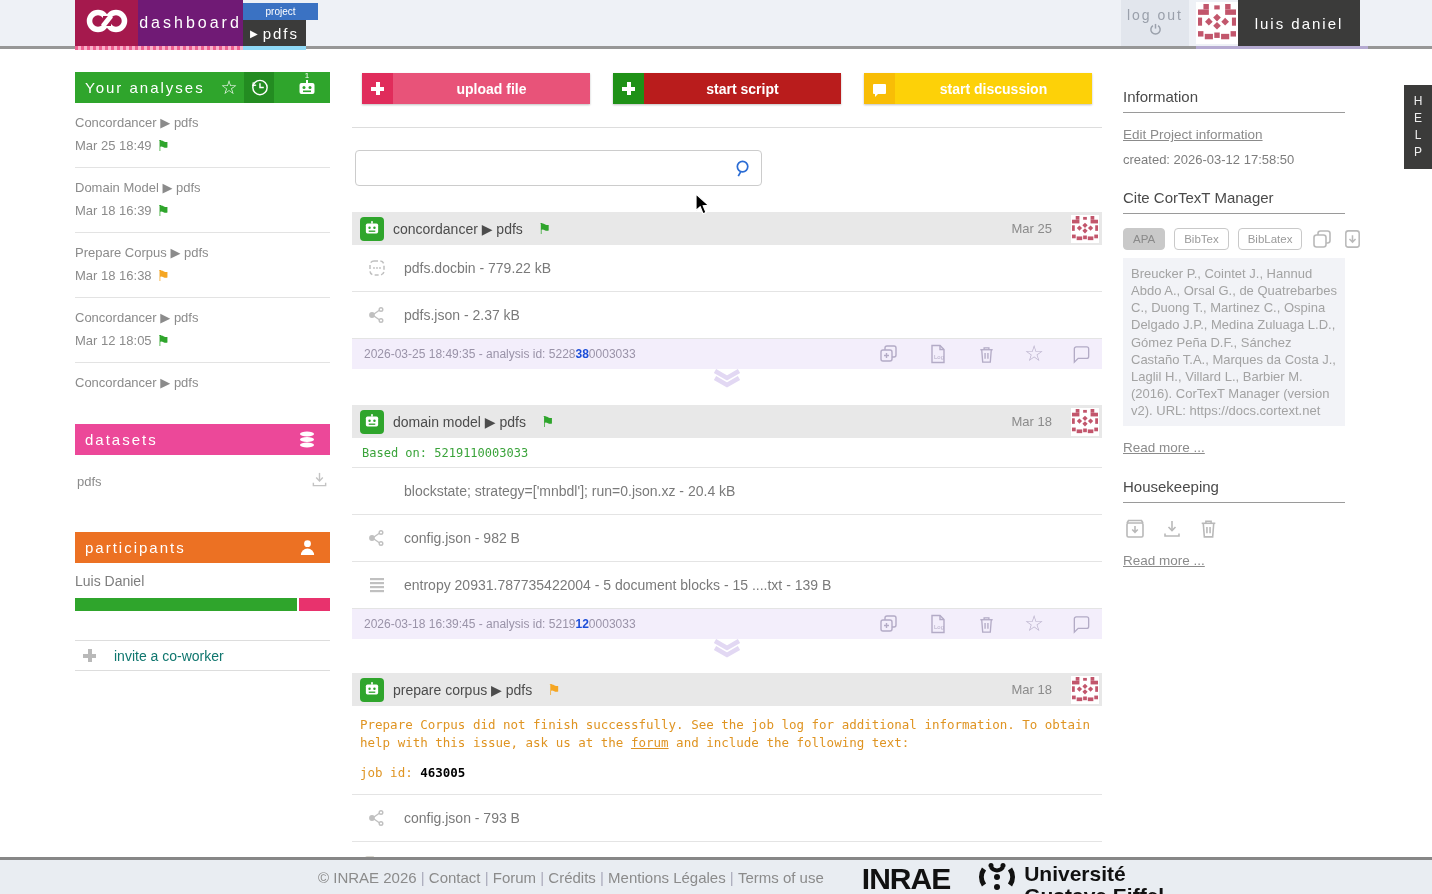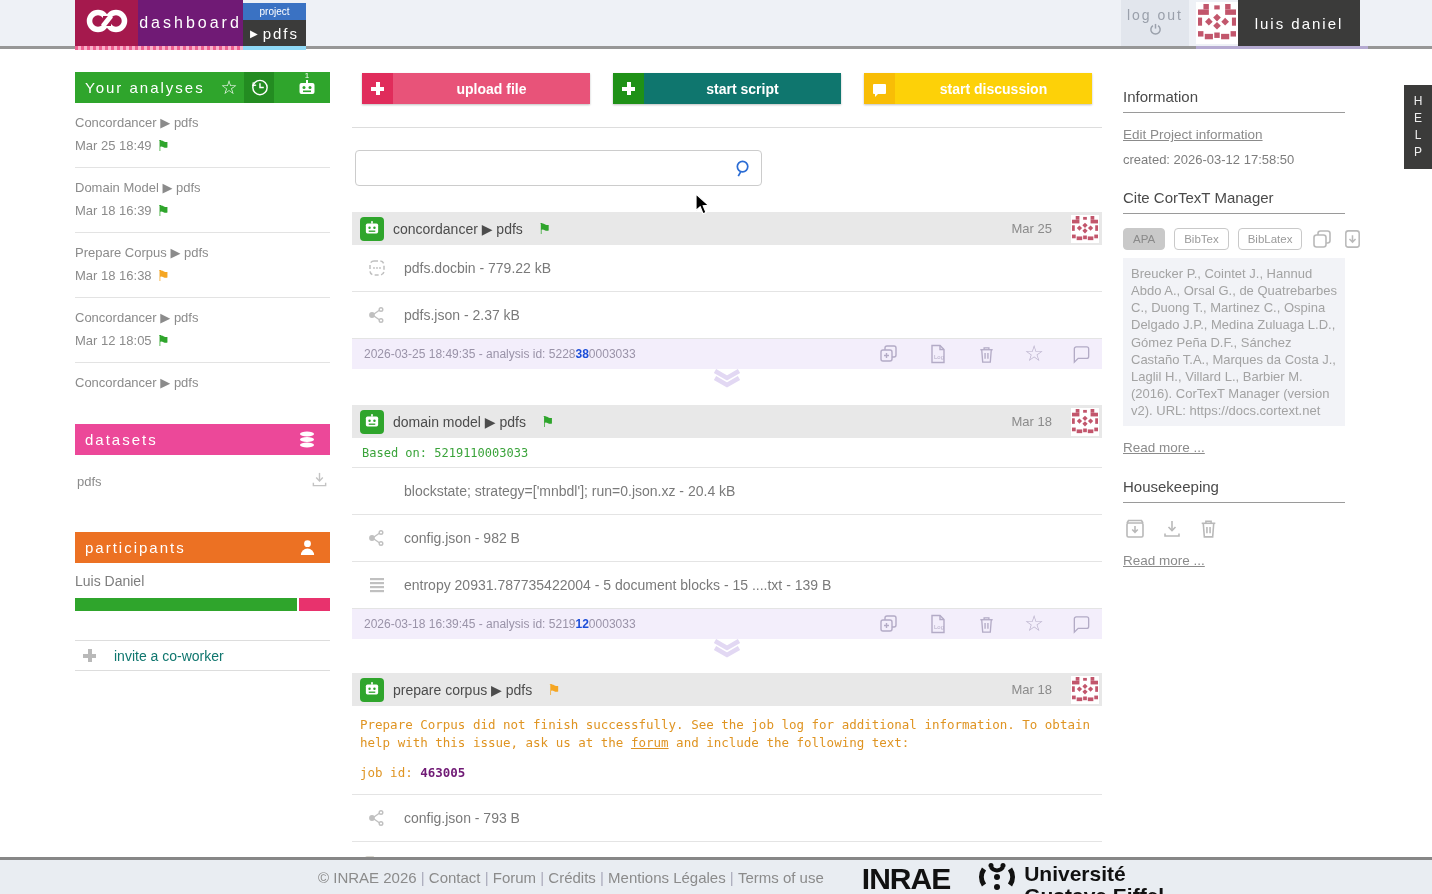--- a/index.html
+++ b/index.html
@@ -5,21 +5,21 @@
   * { box-sizing: border-box; margin: 0; padding: 0; }
   html,body { width:1432px; height:894px; }
   body { font-family: "Liberation Sans", sans-serif; background:#fff; overflow:hidden; }
   #screen { position:relative; width:1432px; height:894px; background:#fff; overflow:hidden; }
 
   
   #topbar { position:absolute; left:0; top:0; width:1432px; height:46px; background:#eef1f6; }
   .logo-block { position:absolute; left:75px; top:0; width:63px; height:46px; background:#a5194d; display:flex; align-items:center; justify-content:center; cursor:pointer; }
   .dashboard-block { position:absolute; left:138px; top:0; width:105px; height:46px; background:#701a75; color:#fff; display:flex; align-items:center; justify-content:center; font-size:16px; letter-spacing:3px; cursor:pointer; }
   .project-stack { position:absolute; left:243px; top:0; width:63px; height:46px; }
-  .project-tab { position:absolute; left:0; top:3px; width:63px; height:17px; background:#3a72c3; color:#fff; font-size:10px; text-align:center; line-height:17px; }
+  .project-tab { position:absolute; left:0; top:3px; width:75px; height:17px; background:#3a72c3; color:#fff; font-size:10px; text-align:center; line-height:17px; }
   .pdfs-tab { position:absolute; left:0; top:20px; width:63px; height:26px; background:#3b3b3a; color:#fff; font-size:15px; letter-spacing:2px; display:flex; align-items:center; justify-content:center; gap:5px; cursor:pointer; }
   .pdfs-tab .tri { font-size:10px; letter-spacing:0; }
   .logout-block { position:absolute; left:1121px; top:0; width:68px; height:46px; background:#e2e6ed; color:#9aa0ab; display:flex; flex-direction:column; align-items:center; justify-content:center; font-size:14px; letter-spacing:2px; cursor:pointer; }
   .avatar-block { position:absolute; left:1196px; top:2px; width:42px; height:42px; background:#fff; display:flex; align-items:center; justify-content:center; cursor:pointer; }
   .name-block { position:absolute; left:1238px; top:0; width:122px; height:46px; background:#3b3b3a; color:#fff; font-size:15px; letter-spacing:2px; display:flex; align-items:center; justify-content:center; cursor:pointer; }
   #navstrip { position:absolute; left:0; top:46px; width:1432px; height:4px; }
   .strip-gray { position:absolute; left:0; top:0; width:1432px; height:3px; background:#979797; }
   .strip-pink { position:absolute; left:75px; top:0; width:168px; height:4px; background:repeating-linear-gradient(90deg,#ee5f90 0 3px,#f8b3cb 3px 6px); }
   .strip-blue { position:absolute; left:243px; top:0; width:63px; height:4px; background:#8fd9f7; }
   .strip-lav  { position:absolute; left:1196px; top:0; width:172px; height:3px; background:#b5aad1; }
@@ -61,21 +61,21 @@
   .plus-cross::before { left:4.5px; top:0; width:4px; height:13px; }
   .plus-cross::after { left:0; top:4.5px; width:13px; height:4px; }
 
   
   #main { position:absolute; left:352px; top:73px; width:750px; }
   .btn-row { display:flex; justify-content:space-between; padding:0 10px; }
   .big-btn { width:228px; height:31px; display:flex; align-items:stretch; color:#fff; font-size:14px; font-weight:bold; cursor:pointer; box-shadow:0 1px 2px rgba(0,0,0,.25); }
   .big-btn .btn-ic { width:31px; display:flex; align-items:center; justify-content:center; }
   .big-btn .btn-label { flex:1; display:flex; align-items:center; justify-content:center; }
   .btn-upload { background:#e85379; } .btn-upload .btn-ic { background:#e02c5b; }
-  .btn-script { background:#0f766e; } .btn-script .btn-ic { background:#1f9117; }
+  .btn-script { background:#b91c1c; } .btn-script .btn-ic { background:#1f9117; }
   .btn-discussion { background:#fdd108; } .btn-discussion .btn-ic { background:#f8bd06; }
   .wplus { position:relative; width:13px; height:13px; }
   .wplus::before, .wplus::after { content:""; position:absolute; background:#fff; }
   .wplus::before { left:4.5px; top:0; width:4px; height:13px; }
   .wplus::after { left:0; top:4.5px; width:13px; height:4px; }
   .bubble-ic { width:13px; height:10px; background:#fff; border-radius:1px; position:relative; }
   .bubble-ic::after { content:""; position:absolute; left:2px; bottom:-3px; border:3px solid transparent; border-top-color:#fff; border-left-color:#fff; }
   .main-divider { margin-top:23px; border-top:1px solid #ddd; }
   .search-wrap { margin:22px 0 0 3px; width:407px; height:36px; border:1px solid #ccc; border-radius:4px; background:#fff; display:flex; align-items:center; }
   .search-input { flex:1; height:100%; border:none; outline:none; background:transparent; padding:0 10px; font-size:14px; color:#555; font-family:"Liberation Sans",sans-serif; }
@@ -91,21 +91,21 @@
   .card-date { font-size:13px; color:#8b8b8b; margin-right:10px; }
   .identicon { width:28px; height:28px; background:#fff; display:flex; align-items:center; justify-content:center; }
   .file-row { height:47px; display:flex; align-items:center; gap:14px; padding-left:12px; border-bottom:1px solid #e4e4e4; cursor:pointer; }
   .file-ic { width:26px; display:flex; align-items:center; justify-content:center; }
   .file-text { font-size:14px; color:#7a7a7a; }
   .file-text.bold { font-weight:bold; color:#6f6f6f; }
   .based-row { height:30px; display:flex; align-items:center; padding-left:10px; border-bottom:1px solid #e4e4e4; font-family:"DejaVu Sans Mono",monospace; font-size:12px; color:#3aa33a; }
   .error-box { padding:10px 10px 12px 8px; border-bottom:1px solid #e4e4e4; font-family:"DejaVu Sans Mono",monospace; font-size:12.5px; color:#df9422; line-height:1.45; }
   .error-box a { color:#df9422; text-decoration:underline; cursor:pointer; }
   .job-line { margin-top:12px; }
-  .job-id { font-weight:bold; color:#701a75; }
+  .job-id { font-weight:bold; color:#000000; }
   .card-footer { height:30px; background:#f3eefb; display:flex; align-items:center; padding:0 10px 0 12px; }
   .cf-text { font-size:12px; color:#9a93a8; flex:1; }
   .cf-text b { color:#1d4ed8; }
   .cf-icons { display:flex; align-items:center; gap:27px; }
   .cf-icons .ic { cursor:pointer; display:flex; }
   .chevron-row { height:22px; display:flex; justify-content:center; align-items:flex-start; cursor:pointer; }
   .cstar { font-size:22px; color:#b9b0cb; line-height:20px; }
 
   
   #sidebar-right { position:absolute; left:1123px; top:88px; width:222px; }

